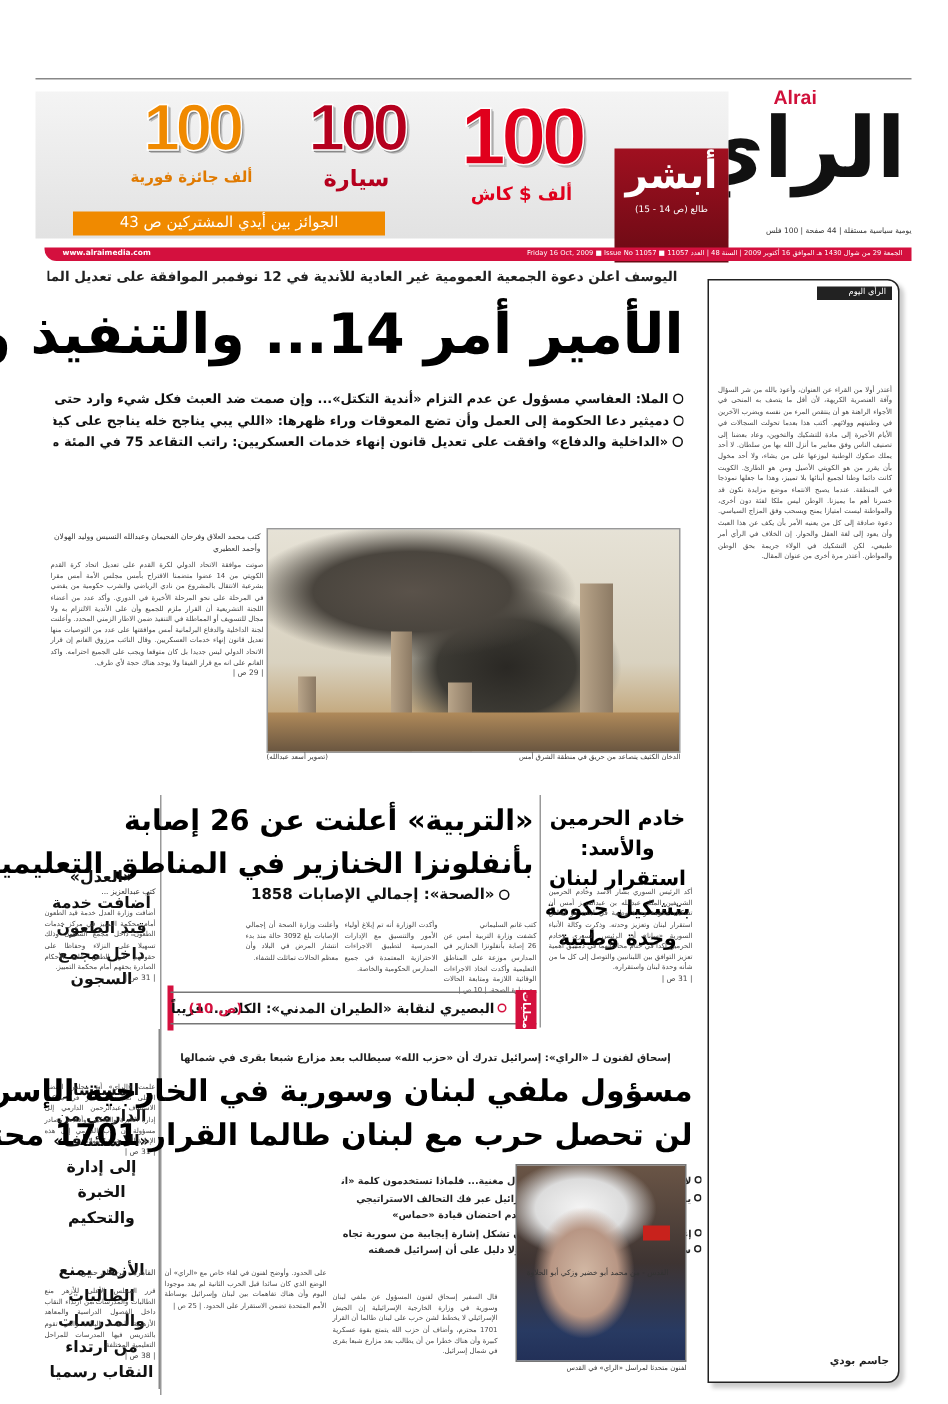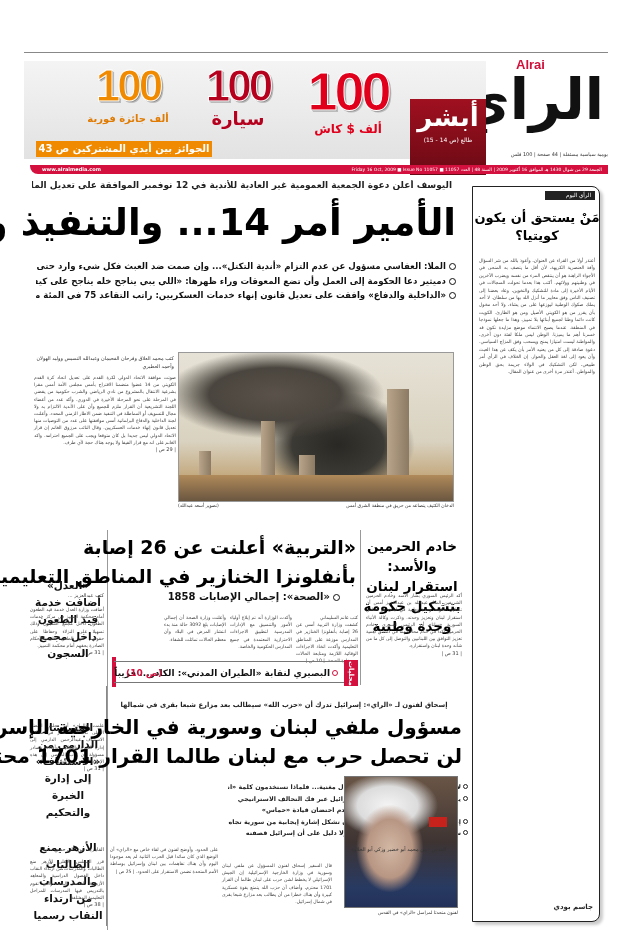--- a/index.html
+++ b/index.html
@@ -21,25 +21,25 @@
   .abshir-word { font-weight: bold; font-size: 26px; line-height: 36px; }
   .abshir-sub { font-size: 6px; line-height: 10px; }
   .prize { position: absolute; top: 0; text-align: center; }
   .prize-num { font-family: "Liberation Sans", sans-serif; font-weight: bold; font-size: 44px; line-height: 50px; letter-spacing: -3px; -webkit-text-stroke: 1px #fff; text-shadow: 1px 1px 0 #888, 2px 2px 0 #bbb; direction: ltr; text-align: center; }
   .prize-label { font-weight: bold; font-size: 13px; line-height: 16px; }
   .prize-1 { right: 86px; width: 104px; }
   .prize-1 .prize-num { color: #e0001c; font-size: 54px; line-height: 60px; }
   .prize-1 .prize-label { color: #e0001c; font-size: 12px; }
   .prize-2 { right: 196px; width: 104px; }
   .prize-2 .prize-num { color: #b5001e; }
-  .prize-2 .prize-label { color: #b5001e; font-size: 18px; }
+  .prize-2 .prize-label { color: #b5001e; font-size: 15px; }
   .prize-3 { right: 306px; width: 104px; }
   .prize-3 .prize-num { color: #f08a00; }
   .prize-3 .prize-label { color: #e07a00; font-size: 10px; }
-  .prize-strip { position: absolute; left: 12px; top: 80px; width: 176px; height: 16px; background: #f08a00; color: #fff; font-weight: bold; font-size: 10px; line-height: 16px; text-align: center; }
+  .prize-strip { position: absolute; left: 25px; top: 80px; width: 208px; height: 16px; background: #f08a00; color: #fff; font-weight: normal; font-size: 10px; line-height: 16px; text-align: center; }
 
   .redbar { position: absolute; left: 30px; top: 165px; width: 578px; height: 9px; background: #d4103e; border-bottom-left-radius: 8px; }
   .redbar-url { position: absolute; left: 12px; top: 0; font-size: 5px; line-height: 9px; color: #fff; font-weight: bold; direction: ltr; }
   .redbar-date { position: absolute; right: 6px; top: 0; font-size: 4.5px; line-height: 9px; color: #fff; white-space: nowrap; }
 
   
   .kicker { position: absolute; right: 180px; top: 180px; width: 420px; font-size: 9px; font-weight: bold; color: #222; white-space: nowrap; overflow: hidden; text-align: right; }
   .headline { position: absolute; right: 176px; top: 198px; width: 420px; font-family: "DejaVu Sans", sans-serif; font-weight: bold; font-size: 37px; line-height: 50px; color: #000; text-align: center; white-space: nowrap; letter-spacing: -1px; }
   .bullets { position: absolute; right: 176px; top: 259px; width: 420px; }
   .bullet { font-size: 8.6px; line-height: 14.6px; font-weight: bold; color: #111; white-space: nowrap; overflow: hidden; }
@@ -234,16 +234,15 @@
 <div class="portrait">
   <div class="portrait-sign"></div>
 </div>
 <div class="cap-portrait">لفنون متحدثا لمراسل «الراي» في القدس</div>
 <div class="by-isr">القدس - من محمد أبو خضير وزكي أبو الحلاوة</div>
 <div class="body-isr-r">قال السفير إسحاق لفنون المسؤول عن ملفي لبنان وسورية في وزارة الخارجية الإسرائيلية إن الجيش الإسرائيلي لا يخطط لشن حرب على لبنان طالما أن القرار 1701 محترم، وأضاف أن حزب الله يتمتع بقوة عسكرية كبيرة وأن هناك خطرا من أن يطالب بعد مزارع شبعا بقرى في شمال إسرائيل.</div>
 <div class="body-isr-l">على الحدود. وأوضح لفنون في لقاء خاص مع «الراي» أن الوضع الذي كان سائدا قبل الحرب الثانية لم يعد موجودا اليوم وأن هناك تفاهمات بين لبنان وإسرائيل بوساطة الأمم المتحدة تضمن الاستقرار على الحدود. | 25 ص |</div>
 
 <div class="editorial">
   <div class="ed-tag">الرأي اليوم</div>
-  <div class="ed-title">مَنْ يستحق أن يكون كويتيا؟</div>
   <div class="ed-body">أعتذر أولا من القراء عن العنوان، وأعوذ بالله من شر السؤال وآفة العنصرية الكريهة، لأن أقل ما يتصف به المنحى في الأجواء الراهنة هو أن ينتقص المرء من نفسه ويضرب الآخرين في وطنيتهم وولائهم. أكتب هذا بعدما تحولت السجالات في الأيام الأخيرة إلى مادة للتشكيك والتخوين، وعاد بعضنا إلى تصنيف الناس وفق معايير ما أنزل الله بها من سلطان. لا أحد يملك صكوك الوطنية ليوزعها على من يشاء، ولا أحد مخول بأن يقرر من هو الكويتي الأصيل ومن هو الطارئ. الكويت كانت دائما وطنا لجميع أبنائها بلا تمييز، وهذا ما جعلها نموذجا في المنطقة. عندما يصبح الانتماء موضع مزايدة نكون قد خسرنا أهم ما يميزنا. الوطن ليس ملكا لفئة دون أخرى، والمواطنة ليست امتيازا يمنح ويسحب وفق المزاج السياسي. دعوة صادقة إلى كل من يعنيه الأمر بأن يكف عن هذا العبث وأن يعود إلى لغة العقل والحوار. إن الخلاف في الرأي أمر طبيعي، لكن التشكيك في الولاء جريمة بحق الوطن والمواطن. أعتذر مرة أخرى من عنوان المقال.</div>
   <div class="ed-author">جاسم بودي</div>
 </div>
 
 </body></html>

